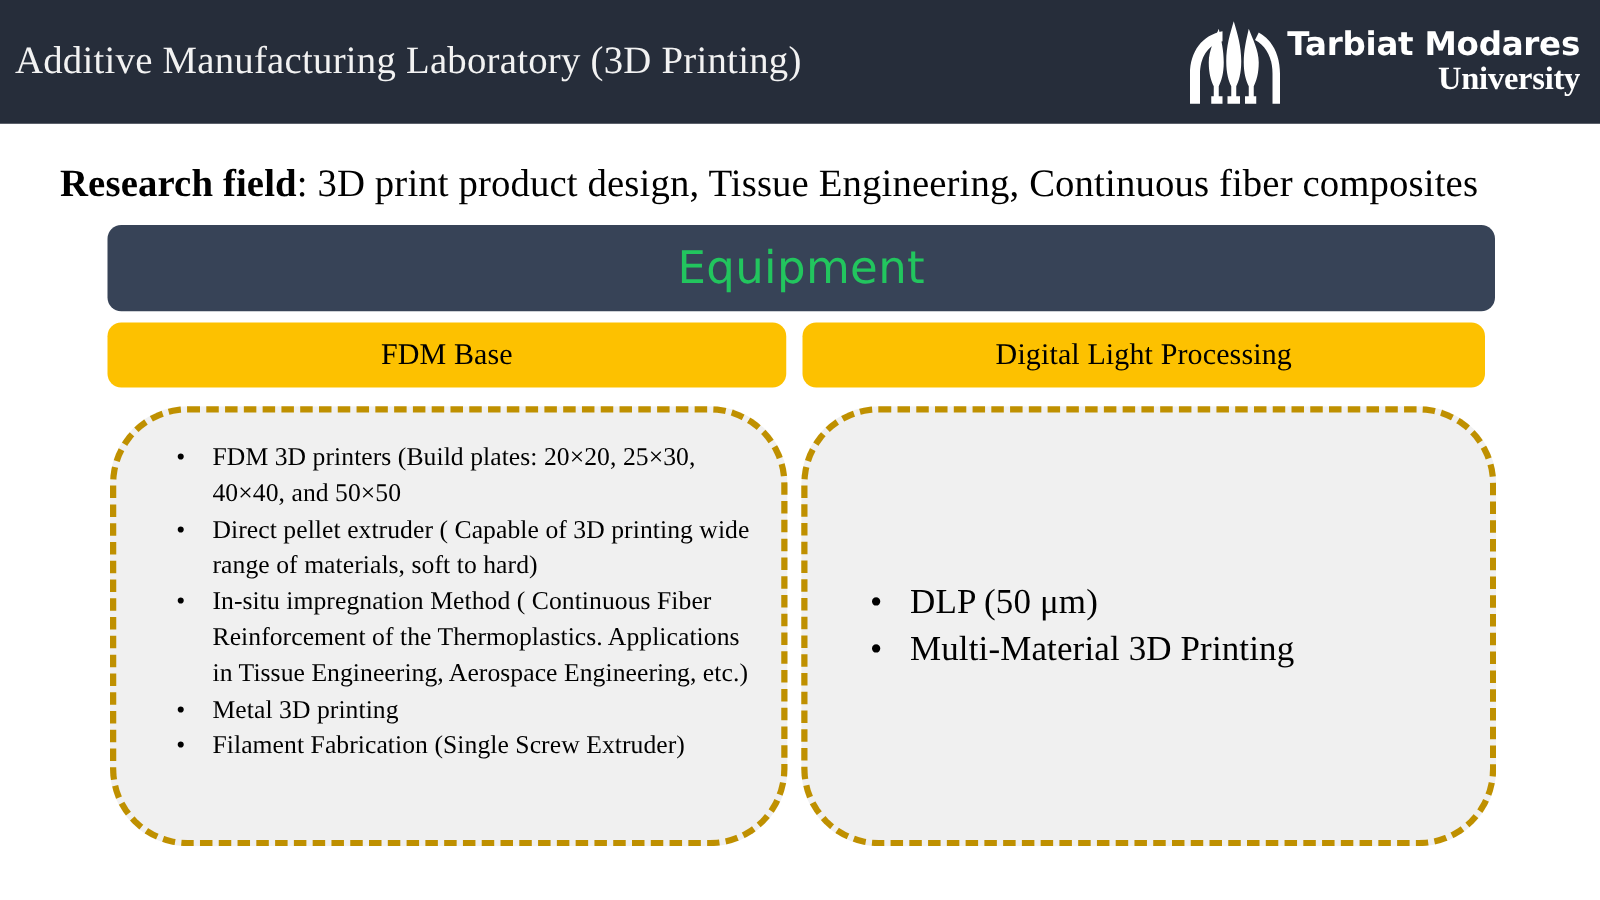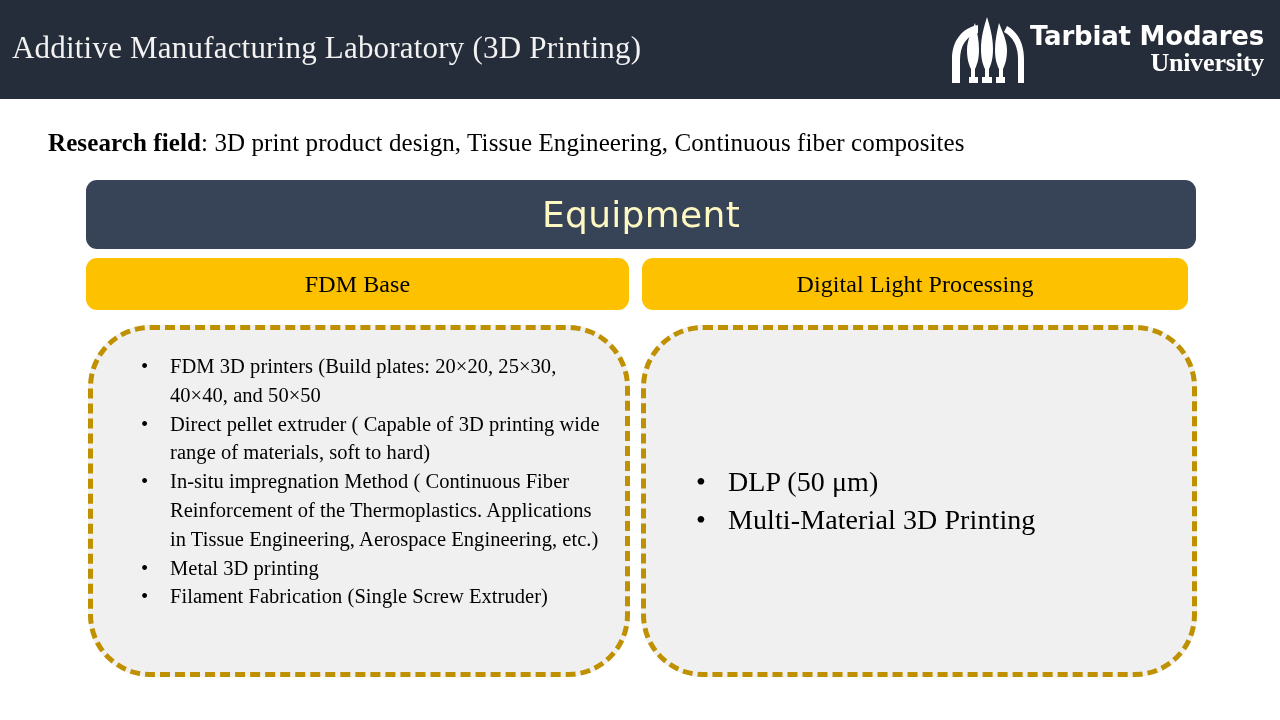--- a/index.html
+++ b/index.html
@@ -79,21 +79,21 @@
     letter-spacing: -0.2px;
   }
 
   
   .research-line {
     position: absolute;
     left: 48px;
     top: 129px;
     width: 1190px;
     font-family: "Liberation Serif", serif;
-    font-size: 25px;
+    font-size: 31px;
     color: #000000;
     white-space: nowrap;
     letter-spacing: 0.1px;
   }
   .research-line b { font-weight: bold; }
 
   
   .equipment-bar {
     position: absolute;
     left: 86px;
@@ -103,21 +103,21 @@
     background: #374357;
     border-radius: 11px;
     display: flex;
     align-items: center;
     justify-content: center;
   }
 
   .equipment-label {
     font-family: "DejaVu Sans", sans-serif;
     font-size: 36px;
-    color: #fef9c3;
+    color: #22c55e;
     letter-spacing: 0.3px;
   }
 
   
   .cat-btn {
     position: absolute;
     height: 52px;
     background: #fdc100;
     border-radius: 11px;
     display: flex;

